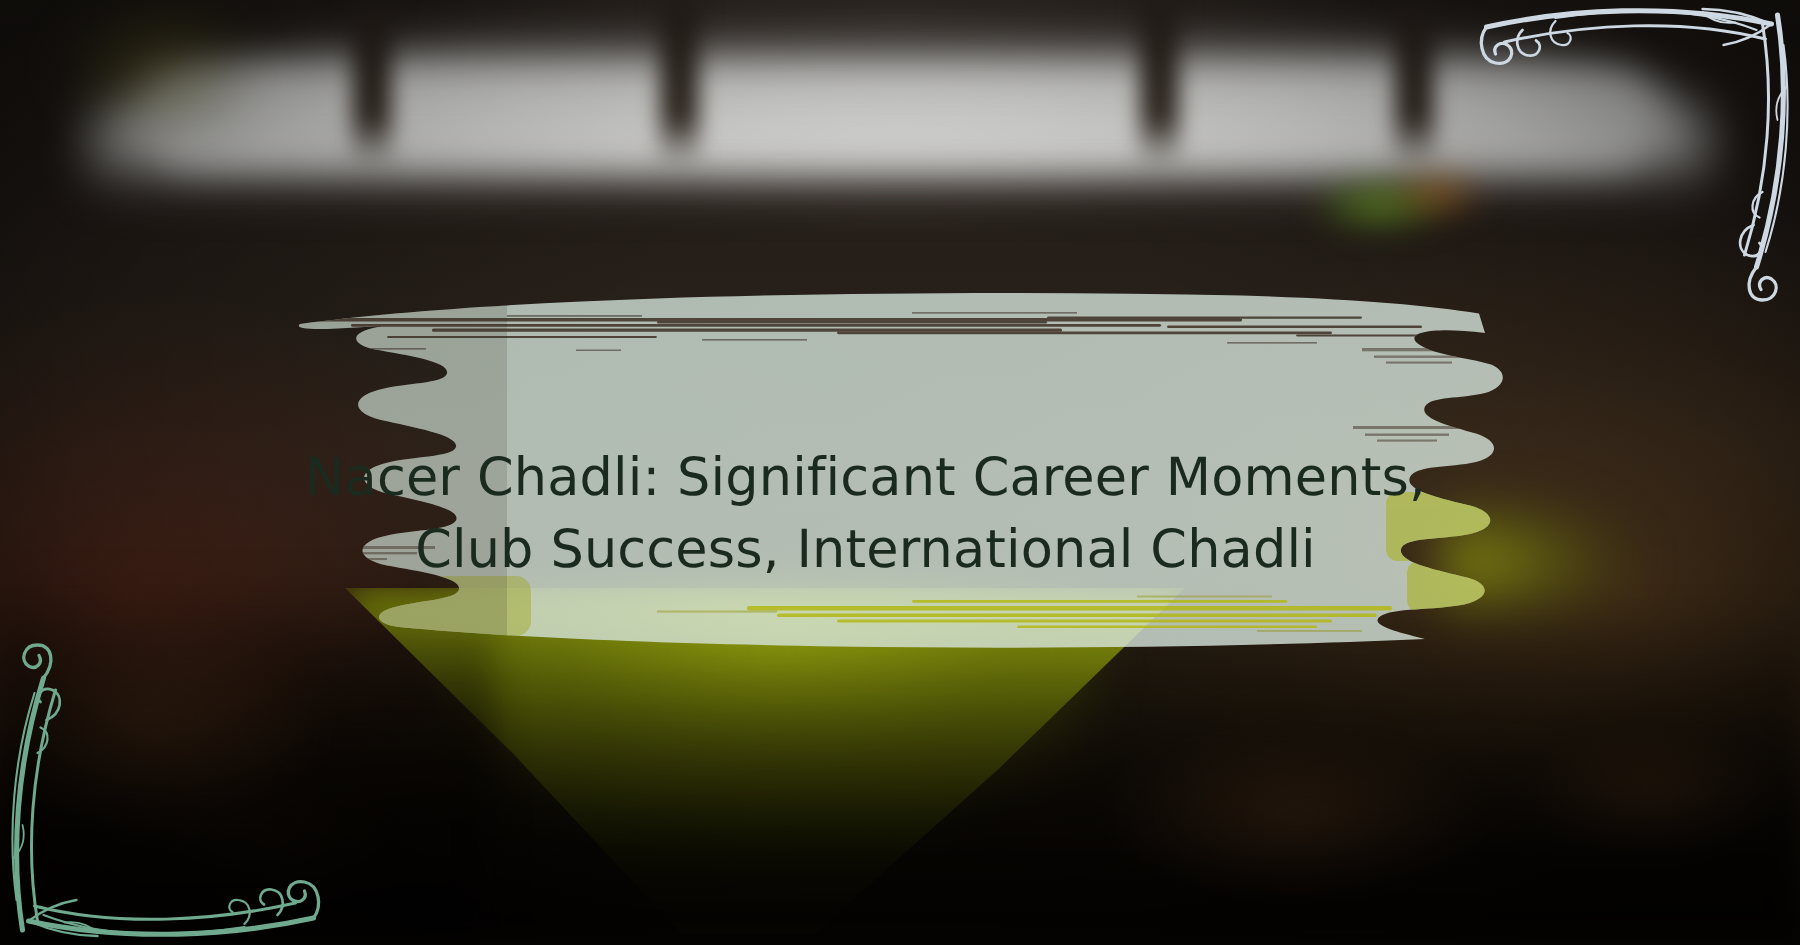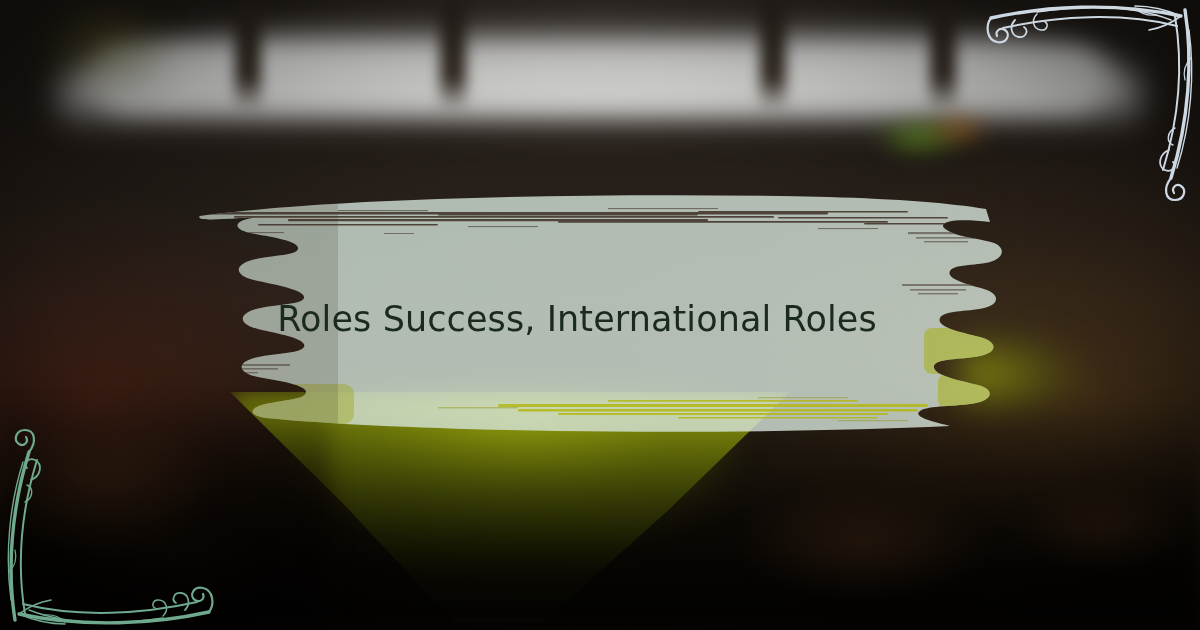--- a/index.html
+++ b/index.html
@@ -338,21 +338,22 @@
           <g opacity="0.4" fill="#9aa311">
             <rect x="96" y="196" width="120" height="40" rx="10"></rect>
           </g>
 
           <rect x="0" y="0" width="200" height="248" fill="#3b2a1c" opacity="0.16"></rect>
         </g>
       </svg>
     </div>
 
     <h1 class="title">
-      <span class="ln">Roles Success, International Roles</span>
+      <span class="ln">Nacer Chadli: Significant Career Moments,</span>
+      <span class="ln">Club Success, International Chadli</span>
     </h1>
   </div>
 
   <div class="orn orn-tr">
     <svg viewBox="0 0 215 205" xmlns="http://www.w3.org/2000/svg">
       <g fill="none" stroke="#cdd8e2" stroke-linecap="round" stroke-width="2.6">
 
         <path d="M6,18 C60,6 130,2 196,16" stroke-width="3.4"></path>
         <path d="M18,28 C72,16 136,12 192,26" stroke-width="2"></path>
         <path d="M52,12 C104,4 150,6 186,20" stroke-width="1.4"></path>

